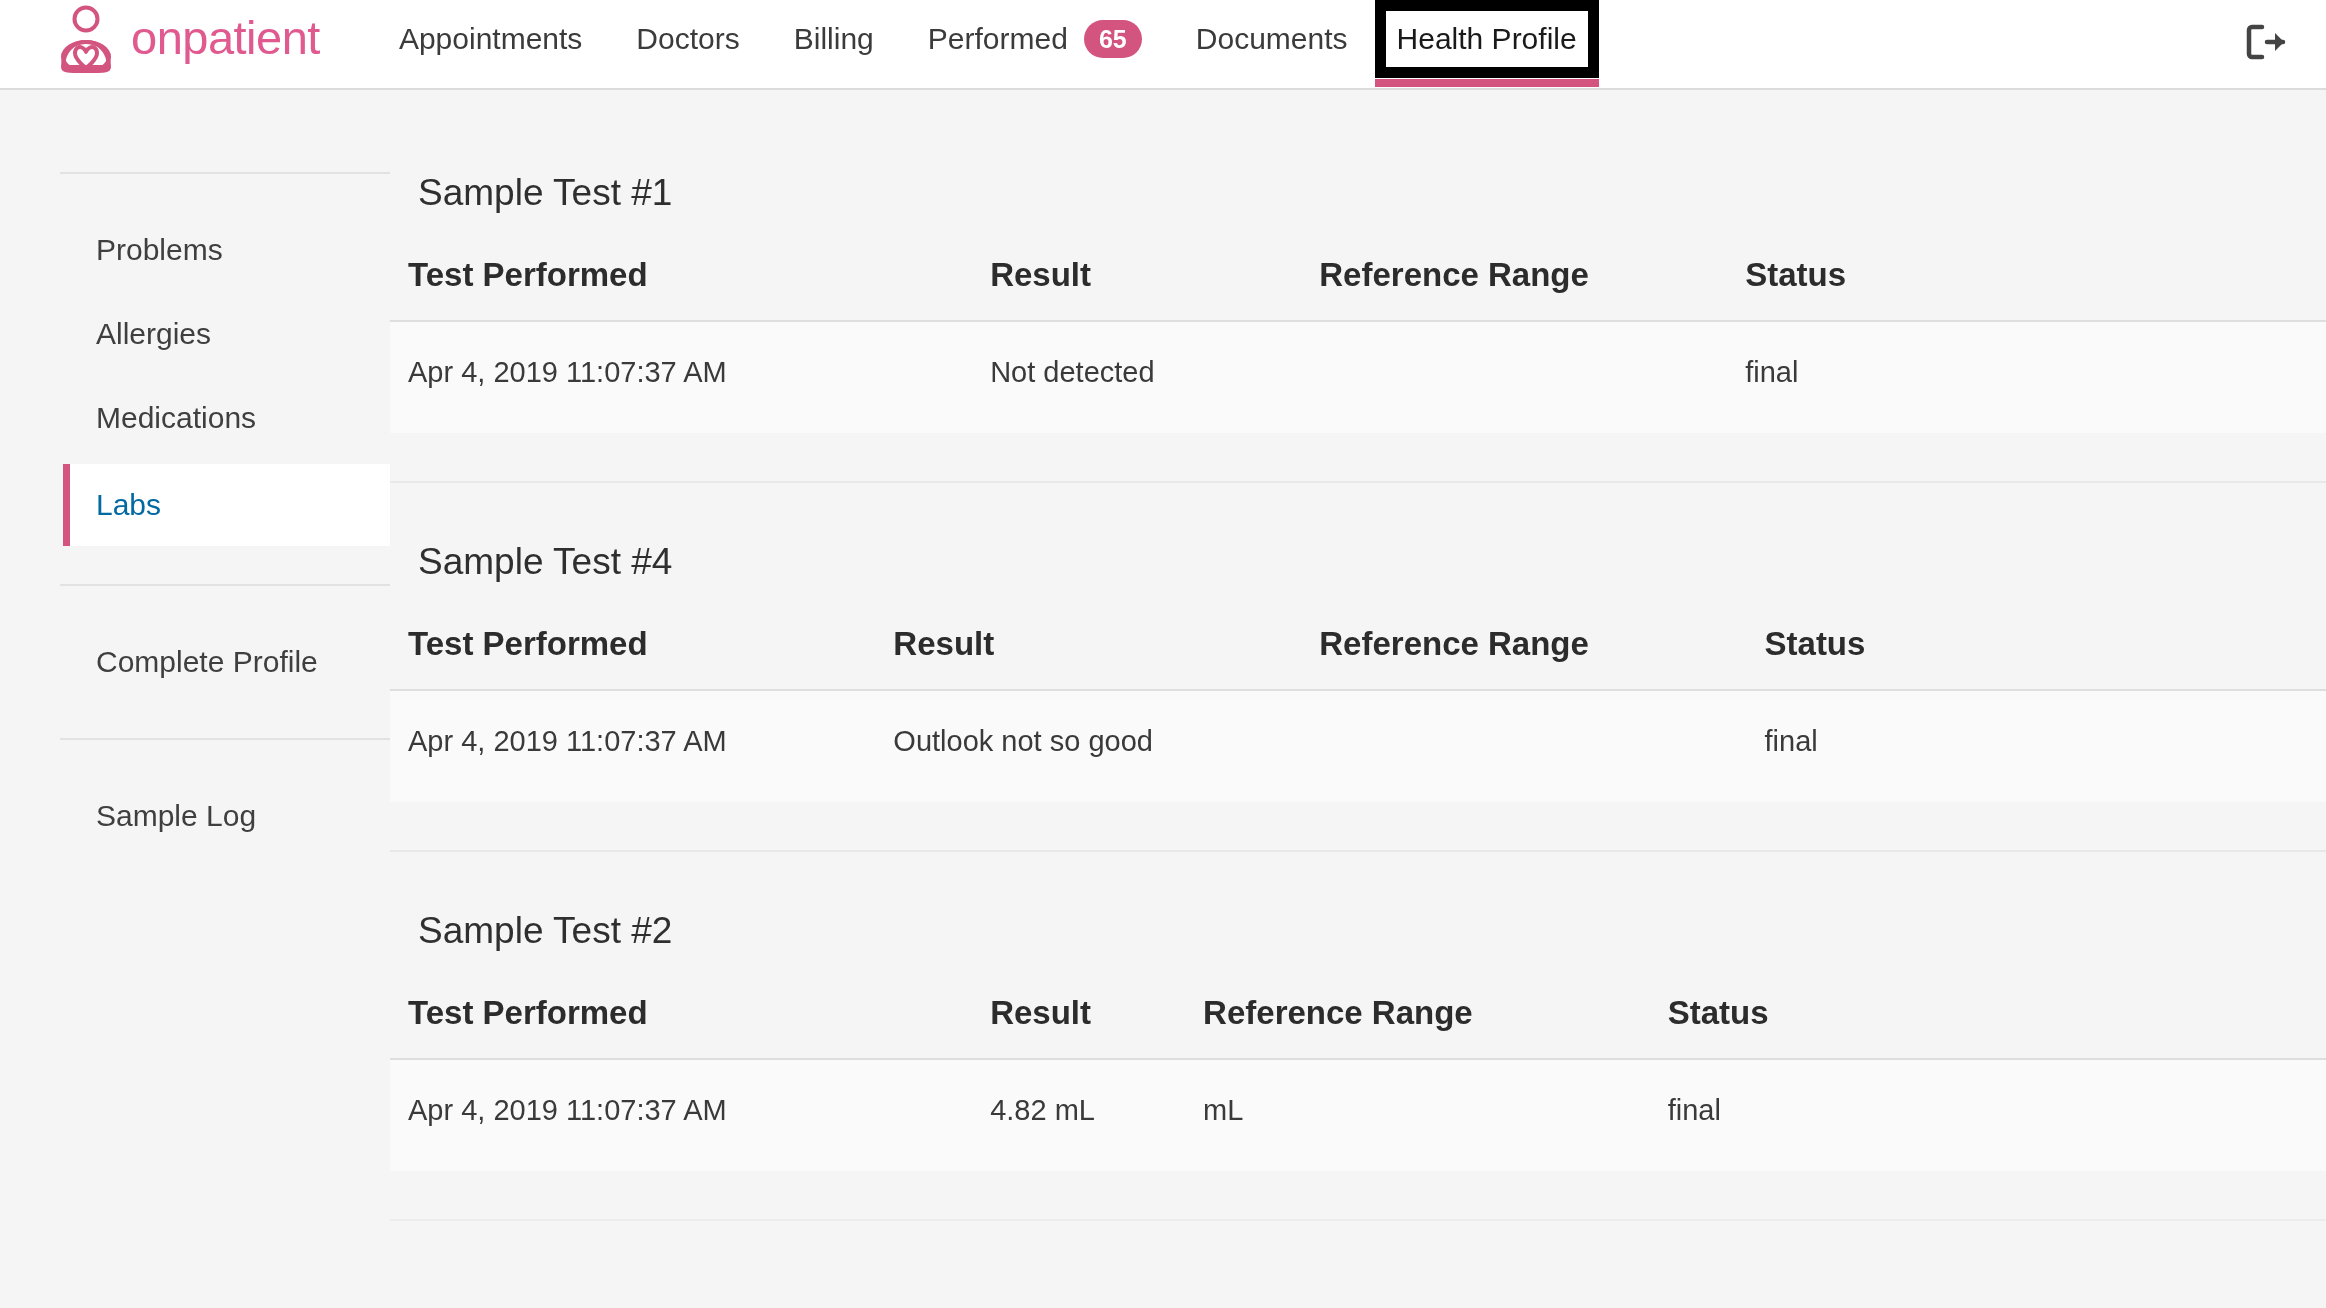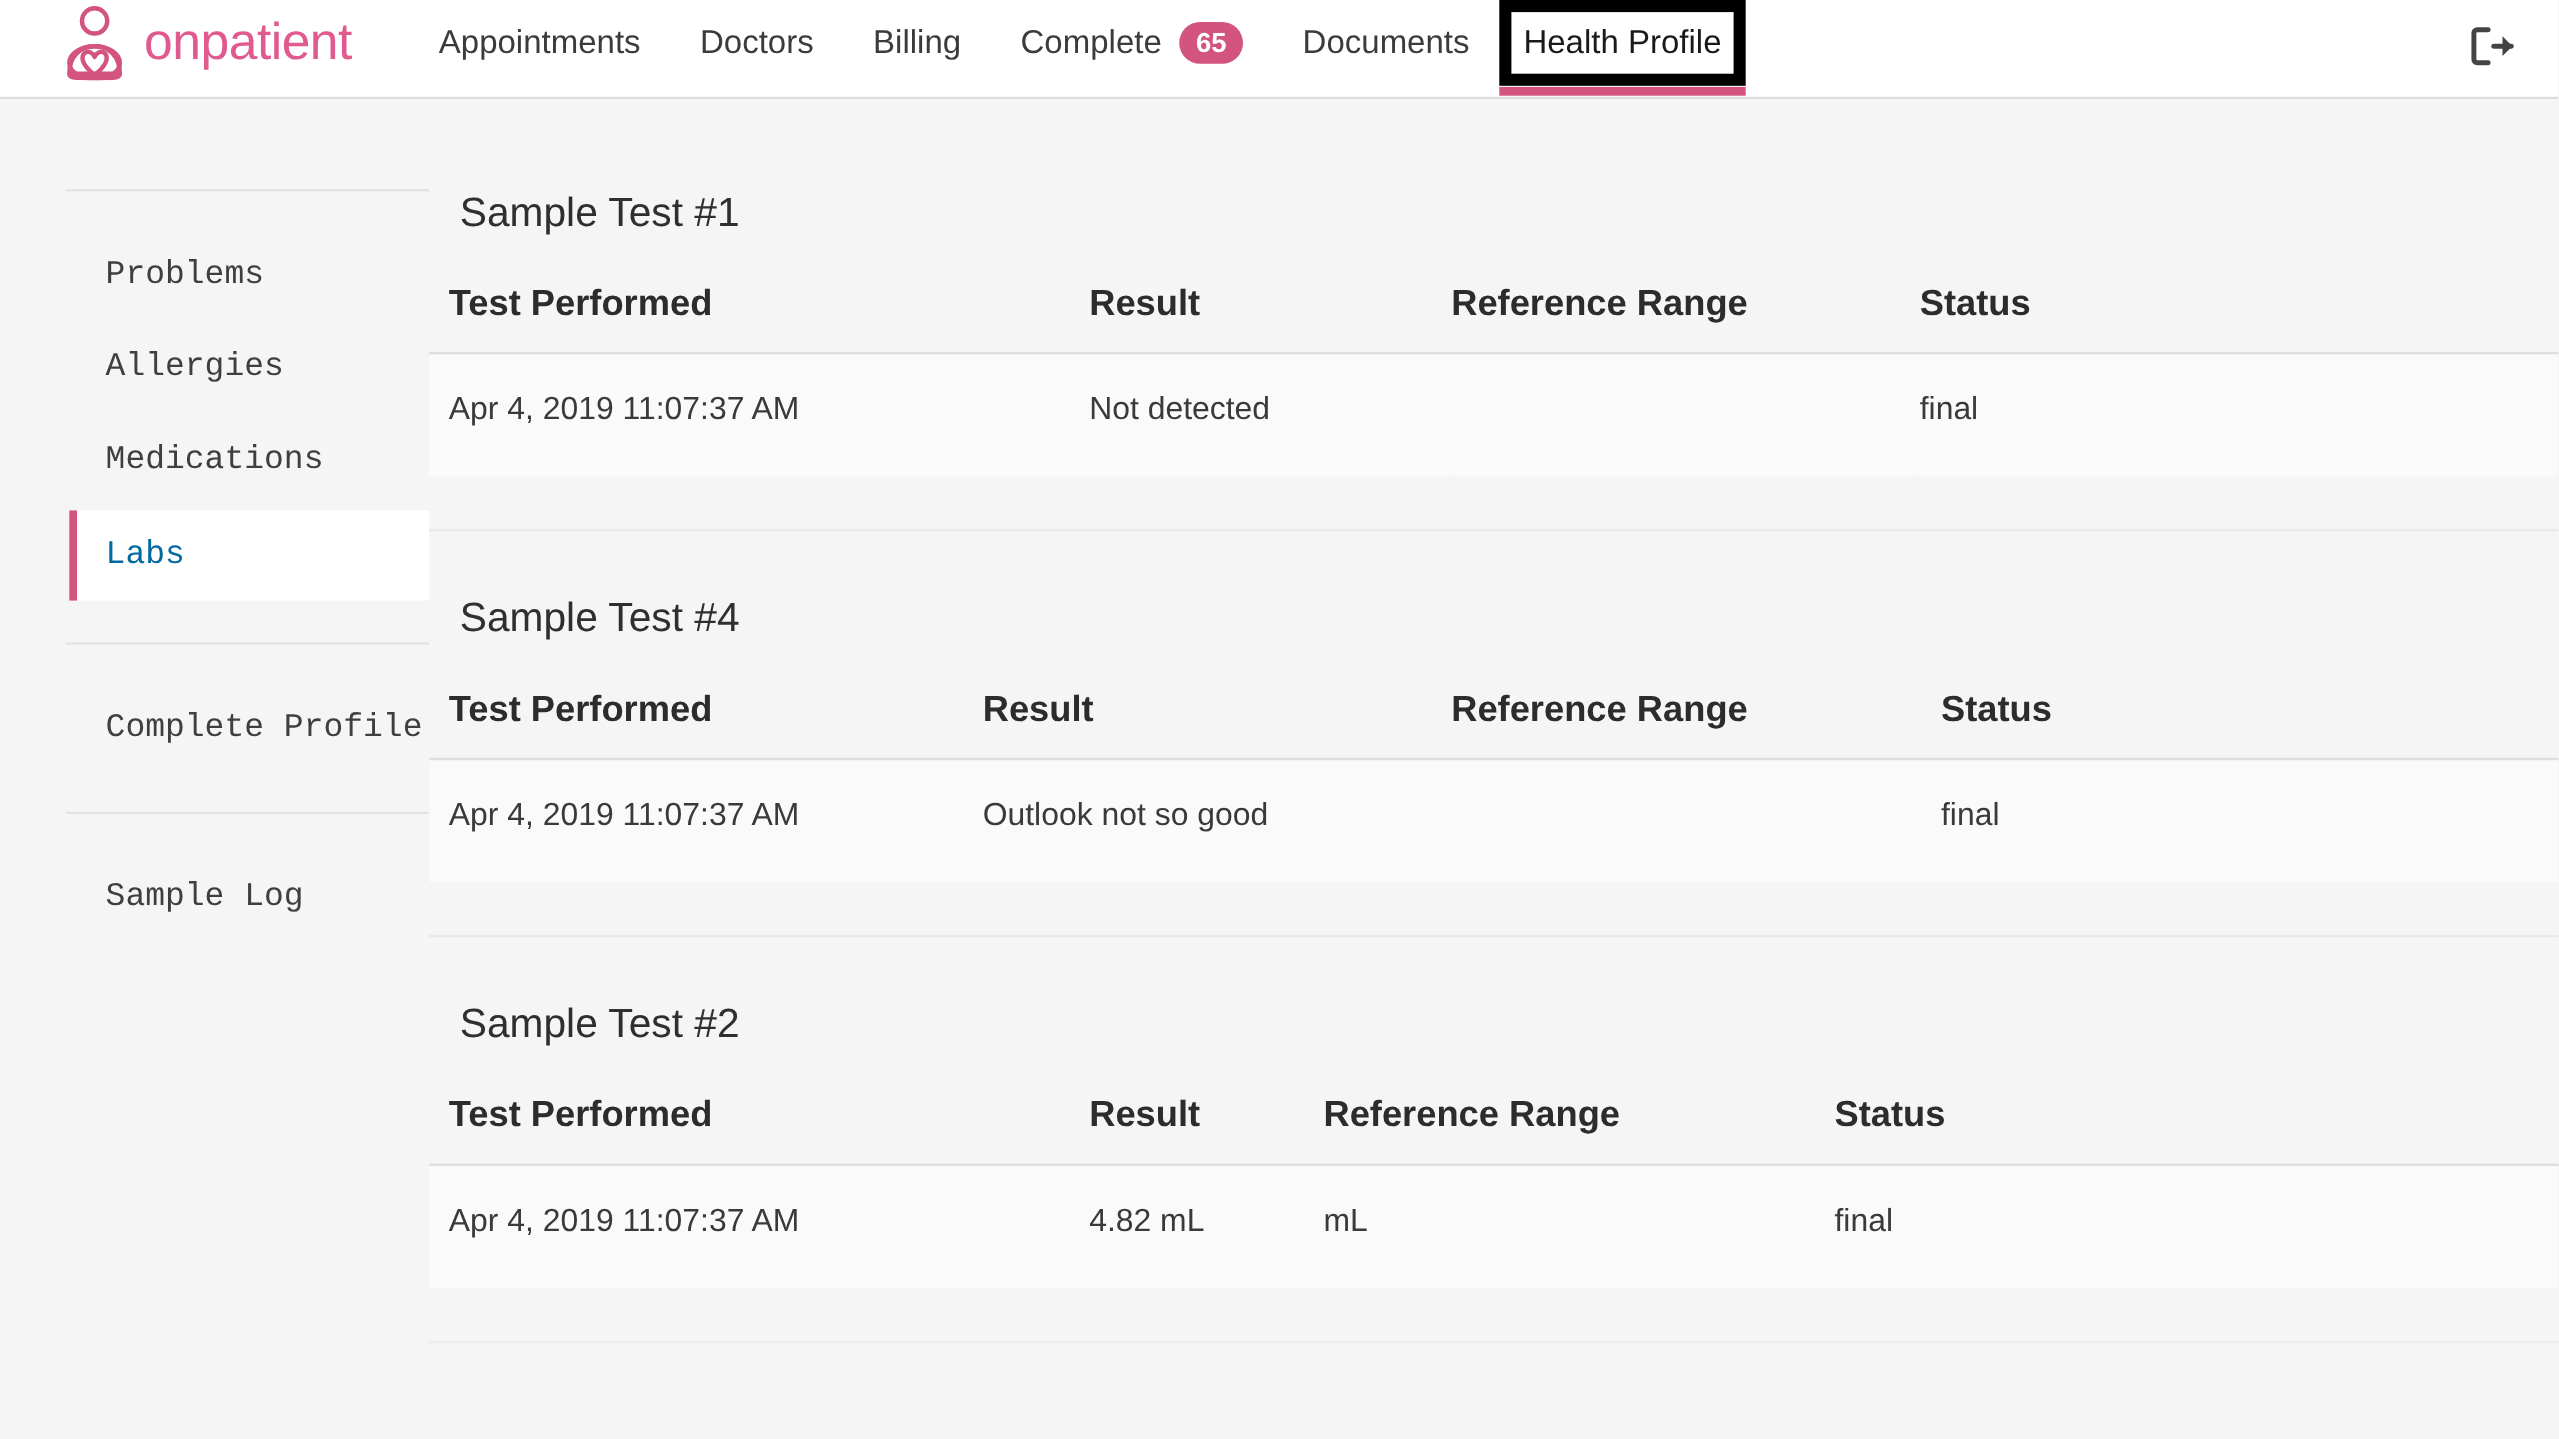--- a/index.html
+++ b/index.html
@@ -127,21 +127,20 @@
 
   .side-item {
     position: relative;
     display: flex;
     align-items: center;
     height: 76px;
     padding-left: 36px;
     font-size: 30px;
     color: #3f3f3f;
     cursor: pointer;
-    font-family: Liberation Mono, monospace;
   }
   .side-item + .side-item { margin-top: 8px; }
   .side-item.active {
     background: #ffffff;
     color: #0369a1;
     margin-left: 3px;
     padding-left: 33px;
     height: 82px;
   }
   .side-item.active::before {
@@ -239,21 +238,21 @@
     <div class="navitem">
       <span>Appointments</span>
     </div>
     <div class="navitem">
       <span>Doctors</span>
     </div>
     <div class="navitem">
       <span>Billing</span>
     </div>
     <div class="navitem">
-      <span>Complete</span>
+      <span>Performed</span>
       <span class="badge">65</span>
     </div>
     <div class="navitem">
       <span>Documents</span>
     </div>
     <div class="navitem active focus-ring">
       <span>Health Profile</span>
     </div>
   </div>
 

